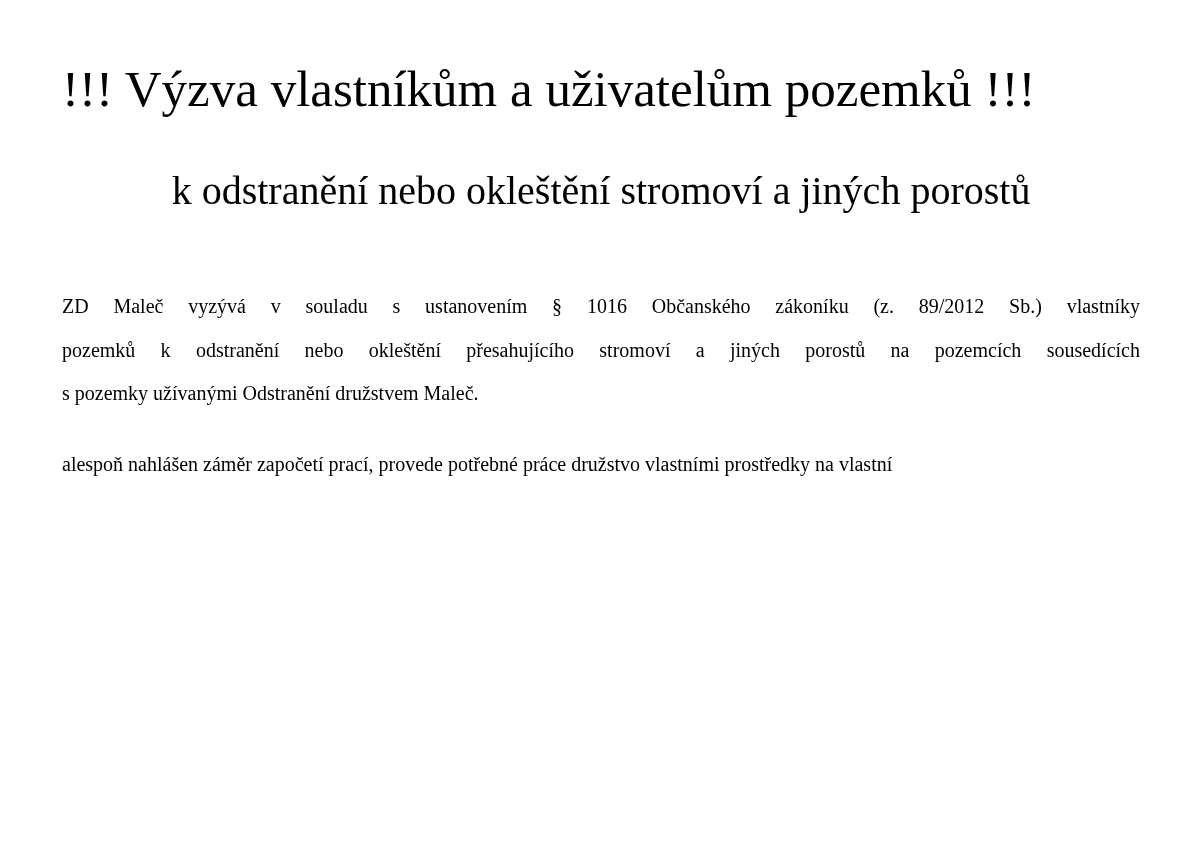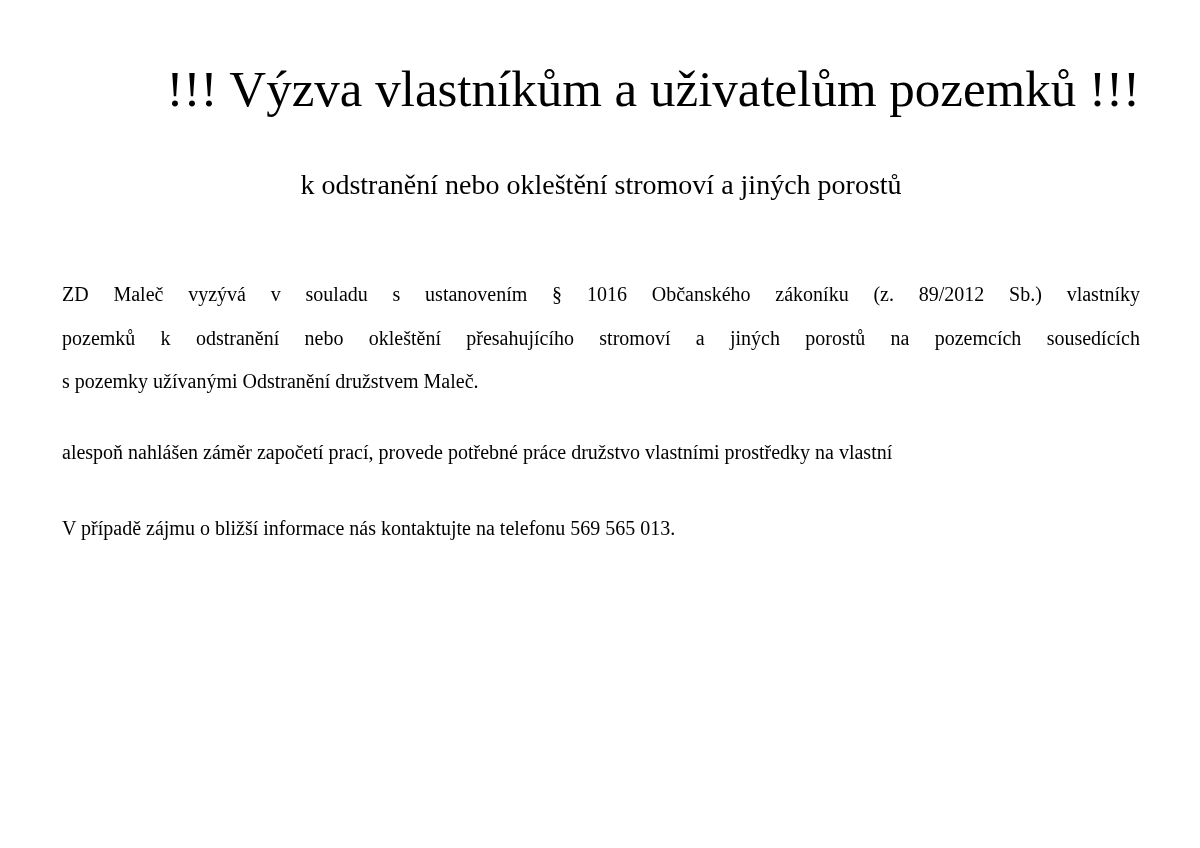--- a/index.html
+++ b/index.html
@@ -16,26 +16,26 @@
     color: #000000;
     font-family: "Liberation Serif", "DejaVu Serif", serif;
     overflow: hidden;
     padding: 64px 60px 0 62px;
   }
   .title {
     margin: 0;
     font-size: 51px;
     font-weight: 400;
     line-height: 1;
-    text-align: right;
+    text-align: left;
     white-space: nowrap;
   }
   .subtitle {
     margin: 56px 0 0 0;
-    font-size: 28px;
+    font-size: 40px;
     font-weight: 400;
     line-height: 1;
     text-align: center;
     white-space: nowrap;
   }
   .content {
     margin-top: 74px;
     font-size: 20px;
     line-height: 43.5px;
   }
@@ -63,17 +63,14 @@
   <h2 class="subtitle">k odstranění nebo okleštění stromoví a jiných porostů</h2>
   <div class="content">
       <div class="para">
         <div class="line">ZD Maleč vyzývá v souladu s ustanovením § 1016 Občanského zákoníku (z. 89/2012 Sb.) vlastníky</div>
         <div class="line">pozemků k odstranění nebo okleštění přesahujícího stromoví a jiných porostů na pozemcích sousedících</div>
         <div class="line">s pozemky užívanými Odstranění družstvem Maleč.</div>
       </div>
       <div class="para">
         <div class="line">alespoň nahlášen záměr započetí prací, provede potřebné práce družstvo vlastními prostředky na vlastní</div>
       </div>
-      <div class="para">
-        <div class="line">V případě zájmu o bližší informace nás kontaktujte na telefonu 569 565 013.</div>
-      </div>
     </div>
 </div>
 
 </body></html>

